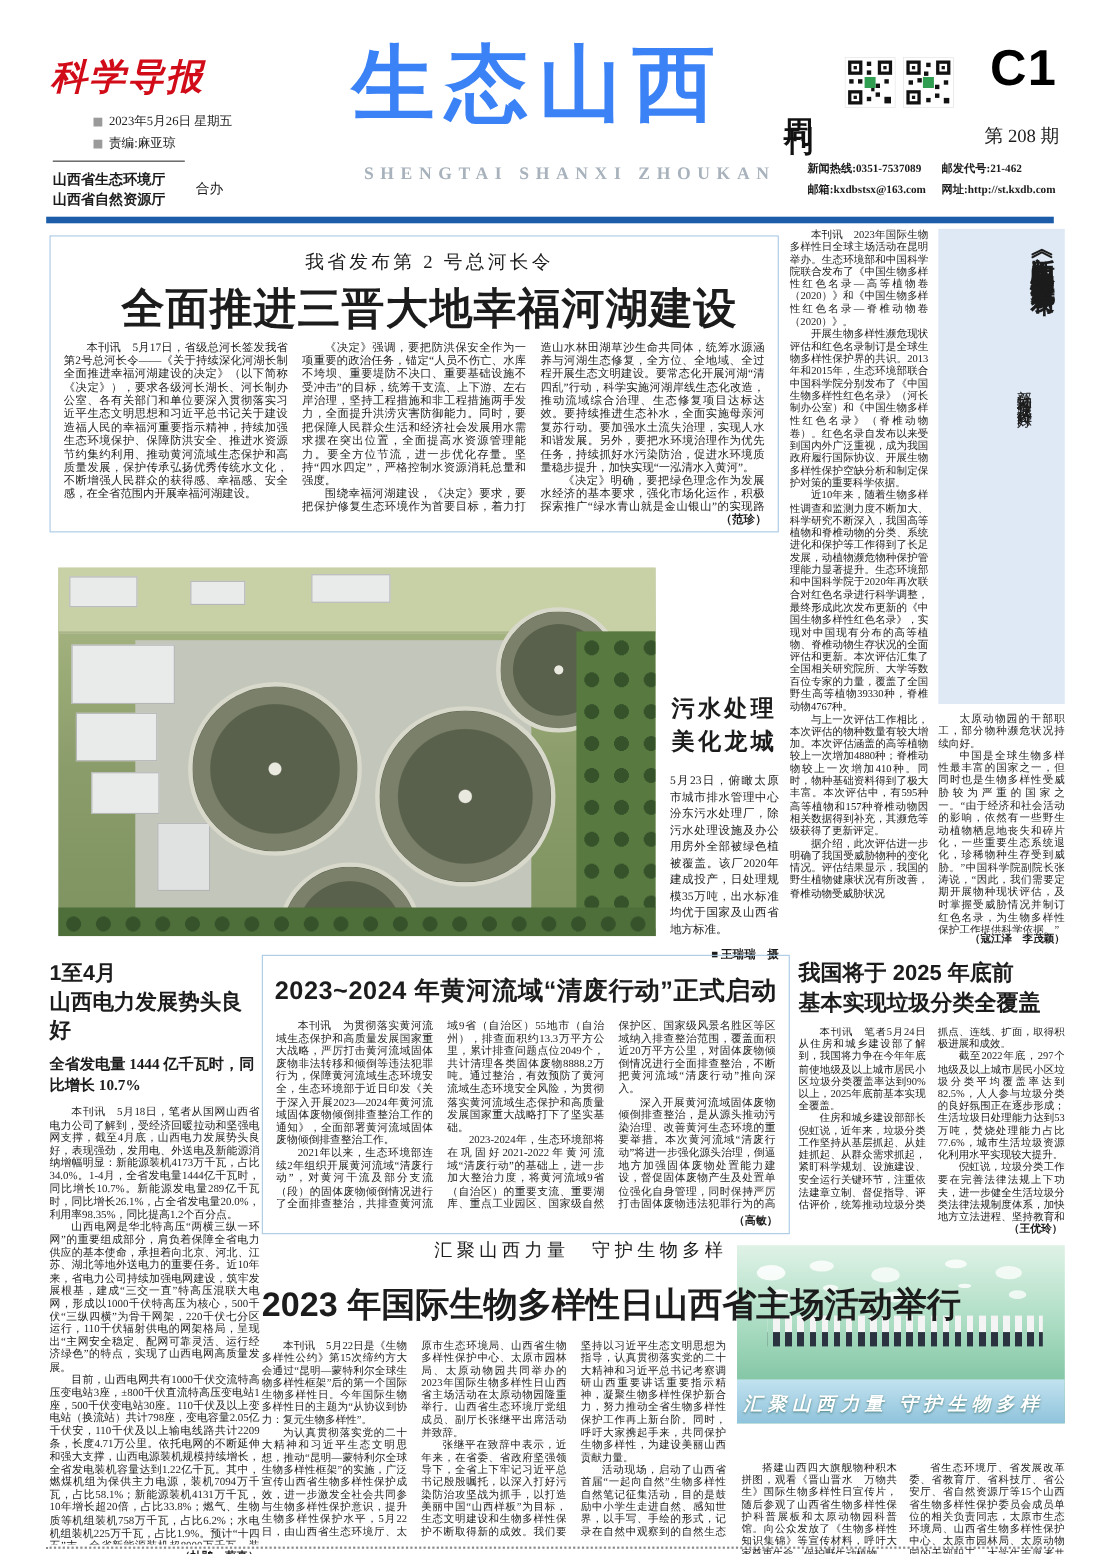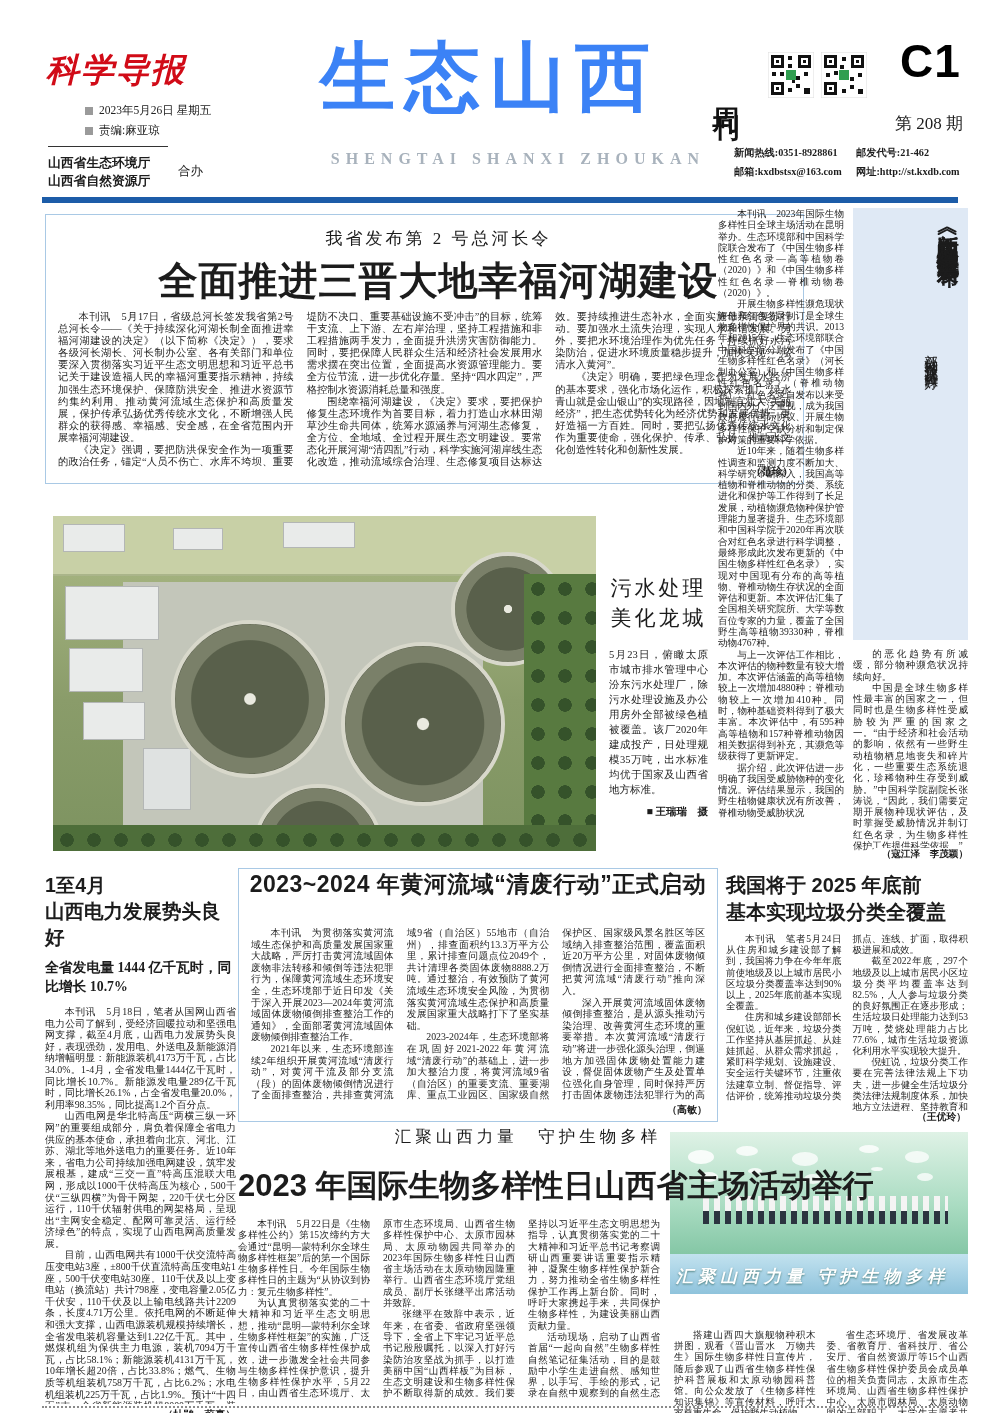--- a/index.html
+++ b/index.html
@@ -25,39 +25,39 @@
   .blue-bar { left:42px; top:197px; width:916px; height:6px; background:#1c5ca8; }
 
   
   p.bp { margin:0; text-indent:2em; text-align:justify; }
   .byline-abs { position:absolute; right:10px; bottom:4px; background:#fff; padding-left:8px; font-weight:700; }
   .kicker { text-align:center; font-size:17px; letter-spacing:3px; }
   .cols3 { column-count:3; column-gap:13px; }
   .cols2 { column-count:2; column-gap:11px; }
 
   
-  .boxA { left:45px; top:214px; width:759px; height:270px; border:1px solid #a9c9e5; box-sizing:border-box;padding-left:28px; }
+  .boxA { left:45px; top:214px; width:663px; height:270px; border:1px solid #a9c9e5; box-sizing:border-box;padding-left:28px; }
   .boxA .kicker { margin-top:12px; }
   .boxA .headline { text-align:center; font-size:39px; font-weight:900; letter-spacing:1px; margin-top:4px; }
   .boxA .txt { position:absolute; left:12px; right:12px; top:96px; height:164px; overflow:hidden; font-size:10.3px; line-height:12.1px; }
 
   
   .photoRow { left:53px; top:512px; width:655px; height:342px; }
   .photo1 { position:absolute; left:0; top:4px; width:543px; height:335px; overflow:hidden;
             background:linear-gradient(180deg,#bdc79e 0%,#a3b27e 16%,#8a9c6a 55%,#7d9360 100%); }
   .p1strip { position:absolute; left:0; top:0; width:100%; height:58px; background:#c8d0a6; border-bottom:2px solid #aab58a; }
   .bldg { position:absolute; background:#e9ebea; border:1px solid #b3b6b5; }
   .pave { position:absolute; left:70px; top:66px; width:360px; height:252px; background:#c3c6ba; }
   .tank { position:absolute; border-radius:50%; border:4px solid #d8d8cb;
           background:radial-gradient(circle,#e9e9df 0 5%,#59604b 6% 55%,#7a8069 56% 70%,#474d3b 71% 100%); }
   .tree-strip { position:absolute; background-color:#587a40;
           background-image:radial-gradient(circle 11px at 14px 15px,#35522a 60%,rgba(0,0,0,0) 62%);
           background-size:27px 29px; }
   .capCol { position:absolute; left:556px; top:4px; width:99px; height:335px; }
-  .capTitle { margin-top:57px; text-align:center; font-size:21px; font-weight:400; letter-spacing:3px; line-height:30px; }
+  .capTitle { margin-top:113px; text-align:center; font-size:21px; font-weight:700; letter-spacing:3px; line-height:30px; }
   .capText { margin-top:14px; font-size:10.5px; line-height:15px; text-align:justify; }
   .capCredit { margin-top:8px; text-align:right; font-size:10.5px; font-weight:700; }
 
   
   .artB { left:718px; top:208px; width:250px; height:655px; display:flex; gap:9px; font-size:9.6px; line-height:11.3px; }
   .artB .colL { width:126px; height:100%; overflow:hidden; }
   .artB .colR { width:115px; display:flex; flex-direction:column; }
   .rl-box { height:432px; background:#dfe9f5; writing-mode:vertical-rl; padding:8px 0 0 0; box-sizing:border-box; text-align:left; }
   .rl-title { font-size:22px; font-weight:900; letter-spacing:2px; margin-left:4px; padding-right:14px; }
   .rl-sub { font-size:13.5px; padding-top:128px; margin-right:6px; letter-spacing:2px; }
@@ -65,21 +65,21 @@
 
   
   .artC { left:45px; top:872px; width:191px; height:533px; }
   .artC .t { font-size:19.5px; font-weight:900; line-height:26px; }
   .artC .sub { margin-top:8px; font-size:13.8px; line-height:19px; font-weight:600; }
   .artC .txt { margin-top:10px; height:398px; overflow:hidden; font-size:9.9px; line-height:11.6px; }
   .artC .by { text-align:right; font-weight:700; font-size:10.5px; margin-top:4px; }
 
   
   .boxD { left:238px; top:868px; width:480px; height:254px; border:1px solid #a9c9e5; box-sizing:border-box; }
-  .boxD .headline { text-align:center; font-size:23px; font-weight:900; letter-spacing:0.5px; }
+  .boxD .headline { text-align:center; font-size:23px; font-weight:900; margin-top:16px; letter-spacing:0.5px; }
   .boxD .txt { position:absolute; left:12px; right:12px; top:58px; height:184px; overflow:hidden; font-size:9.8px; line-height:11.6px; }
 
   
   .artE { left:726px; top:872px; width:242px; height:252px; }
   .artE .t { font-size:20px; font-weight:900; line-height:27px; text-align:left; }
   .artE .txt { position:relative; margin-top:8px; height:186px; overflow:hidden; font-size:9.5px; line-height:11.2px; }
 
   
   .artF { left:238px; top:1126px; width:730px; height:281px; }
   .artF .kicker { position:absolute; left:0; top:0; width:580px; font-size:16.5px; letter-spacing:4px; z-index:2; }
@@ -173,21 +173,21 @@
           <rect x="6" y="33" width="7" height="7" fill="#fff"></rect>
           <rect x="8" y="8" width="3" height="3" fill="#111"></rect>
           <rect x="35" y="8" width="3" height="3" fill="#111"></rect>
           <rect x="8" y="35" width="3" height="3" fill="#111"></rect>
           <rect x="18" y="18" width="10" height="10" fill="#2f9e50"></rect>
         </svg></span>
   </div>
   <div class="abs edition sans">C1</div>
   <div class="abs issue">第 208 期</div>
   <div class="abs contacts">
-    <span>新闻热线:0351-8928861</span>
+    <span>新闻热线:0351-7537089</span>
     <span>邮发代号:21-462</span>
     <span>邮箱:kxdbstsx@163.com</span>
     <span>网址:http://st.kxdb.com</span>
   </div>
   <div class="abs blue-bar"></div>
 
   <div class="abs boxA">
     <div class="kicker">我省发布第 2 号总河长令</div>
     <div class="headline sans">全面推进三晋大地幸福河湖建设</div>
     <div class="txt cols3">
@@ -235,21 +235,21 @@
       <p class="bp">近10年来，随着生物多样性调查和监测力度不断加大、科学研究不断深入，我国高等植物和脊椎动物的分类、系统进化和保护等工作得到了长足发展，动植物濒危物种保护管理能力显著提升。生态环境部和中国科学院于2020年再次联合对红色名录进行科学调整，最终形成此次发布更新的《中国生物多样性红色名录》，实现对中国现有分布的高等植物、脊椎动物生存状况的全面评估和更新。本次评估汇集了全国相关研究院所、大学等数百位专家的力量，覆盖了全国野生高等植物39330种，脊椎动物4767种。</p>
       <p class="bp">与上一次评估工作相比，本次评估的物种数量有较大增加。本次评估涵盖的高等植物较上一次增加4880种；脊椎动物较上一次增加410种。同时，物种基础资料得到了极大丰富。本次评估中，有595种高等植物和157种脊椎动物因相关数据得到补充，其濒危等级获得了更新评定。</p>
       <p class="bp">据介绍，此次评估进一步明确了我国受威胁物种的变化情况。评估结果显示，我国的野生植物健康状况有所改善，脊椎动物受威胁状况</p>
     </div>
     <div class="colR">
       <div class="rl-box">
         <div class="rl-title">新版《中国生物多样性红色名录》发布</div>
         <div class="rl-sub">部分物种濒危状况持续向好</div>
       </div>
       <div class="rl-col2">
-        <p class="bp">的恶化趋势有所减缓，部分物种濒危状况持续向好。</p>
+        <p class="bp">太原动物园的干部职工，部分物种濒危状况持续向好。</p>
         <p class="bp">中国是全球生物多样性最丰富的国家之一，但同时也是生物多样性受威胁较为严重的国家之一。“由于经济和社会活动的影响，依然有一些野生动植物栖息地丧失和碎片化，一些重要生态系统退化，珍稀物种生存受到威胁。”中国科学院副院长张涛说，“因此，我们需要定期开展物种现状评估，及时掌握受威胁情况并制订红色名录，为生物多样性保护工作提供科学依据。”</p>
         <div class="byline-abs" style="font-size:9.6px;right:0;">（寇江泽　李茂颖）</div>
       </div>
     </div>
   </div>
 
   <div class="abs artC">
     <div class="t sans">
       <div>1至4月</div>
       <div>山西电力发展势头良好</div>

